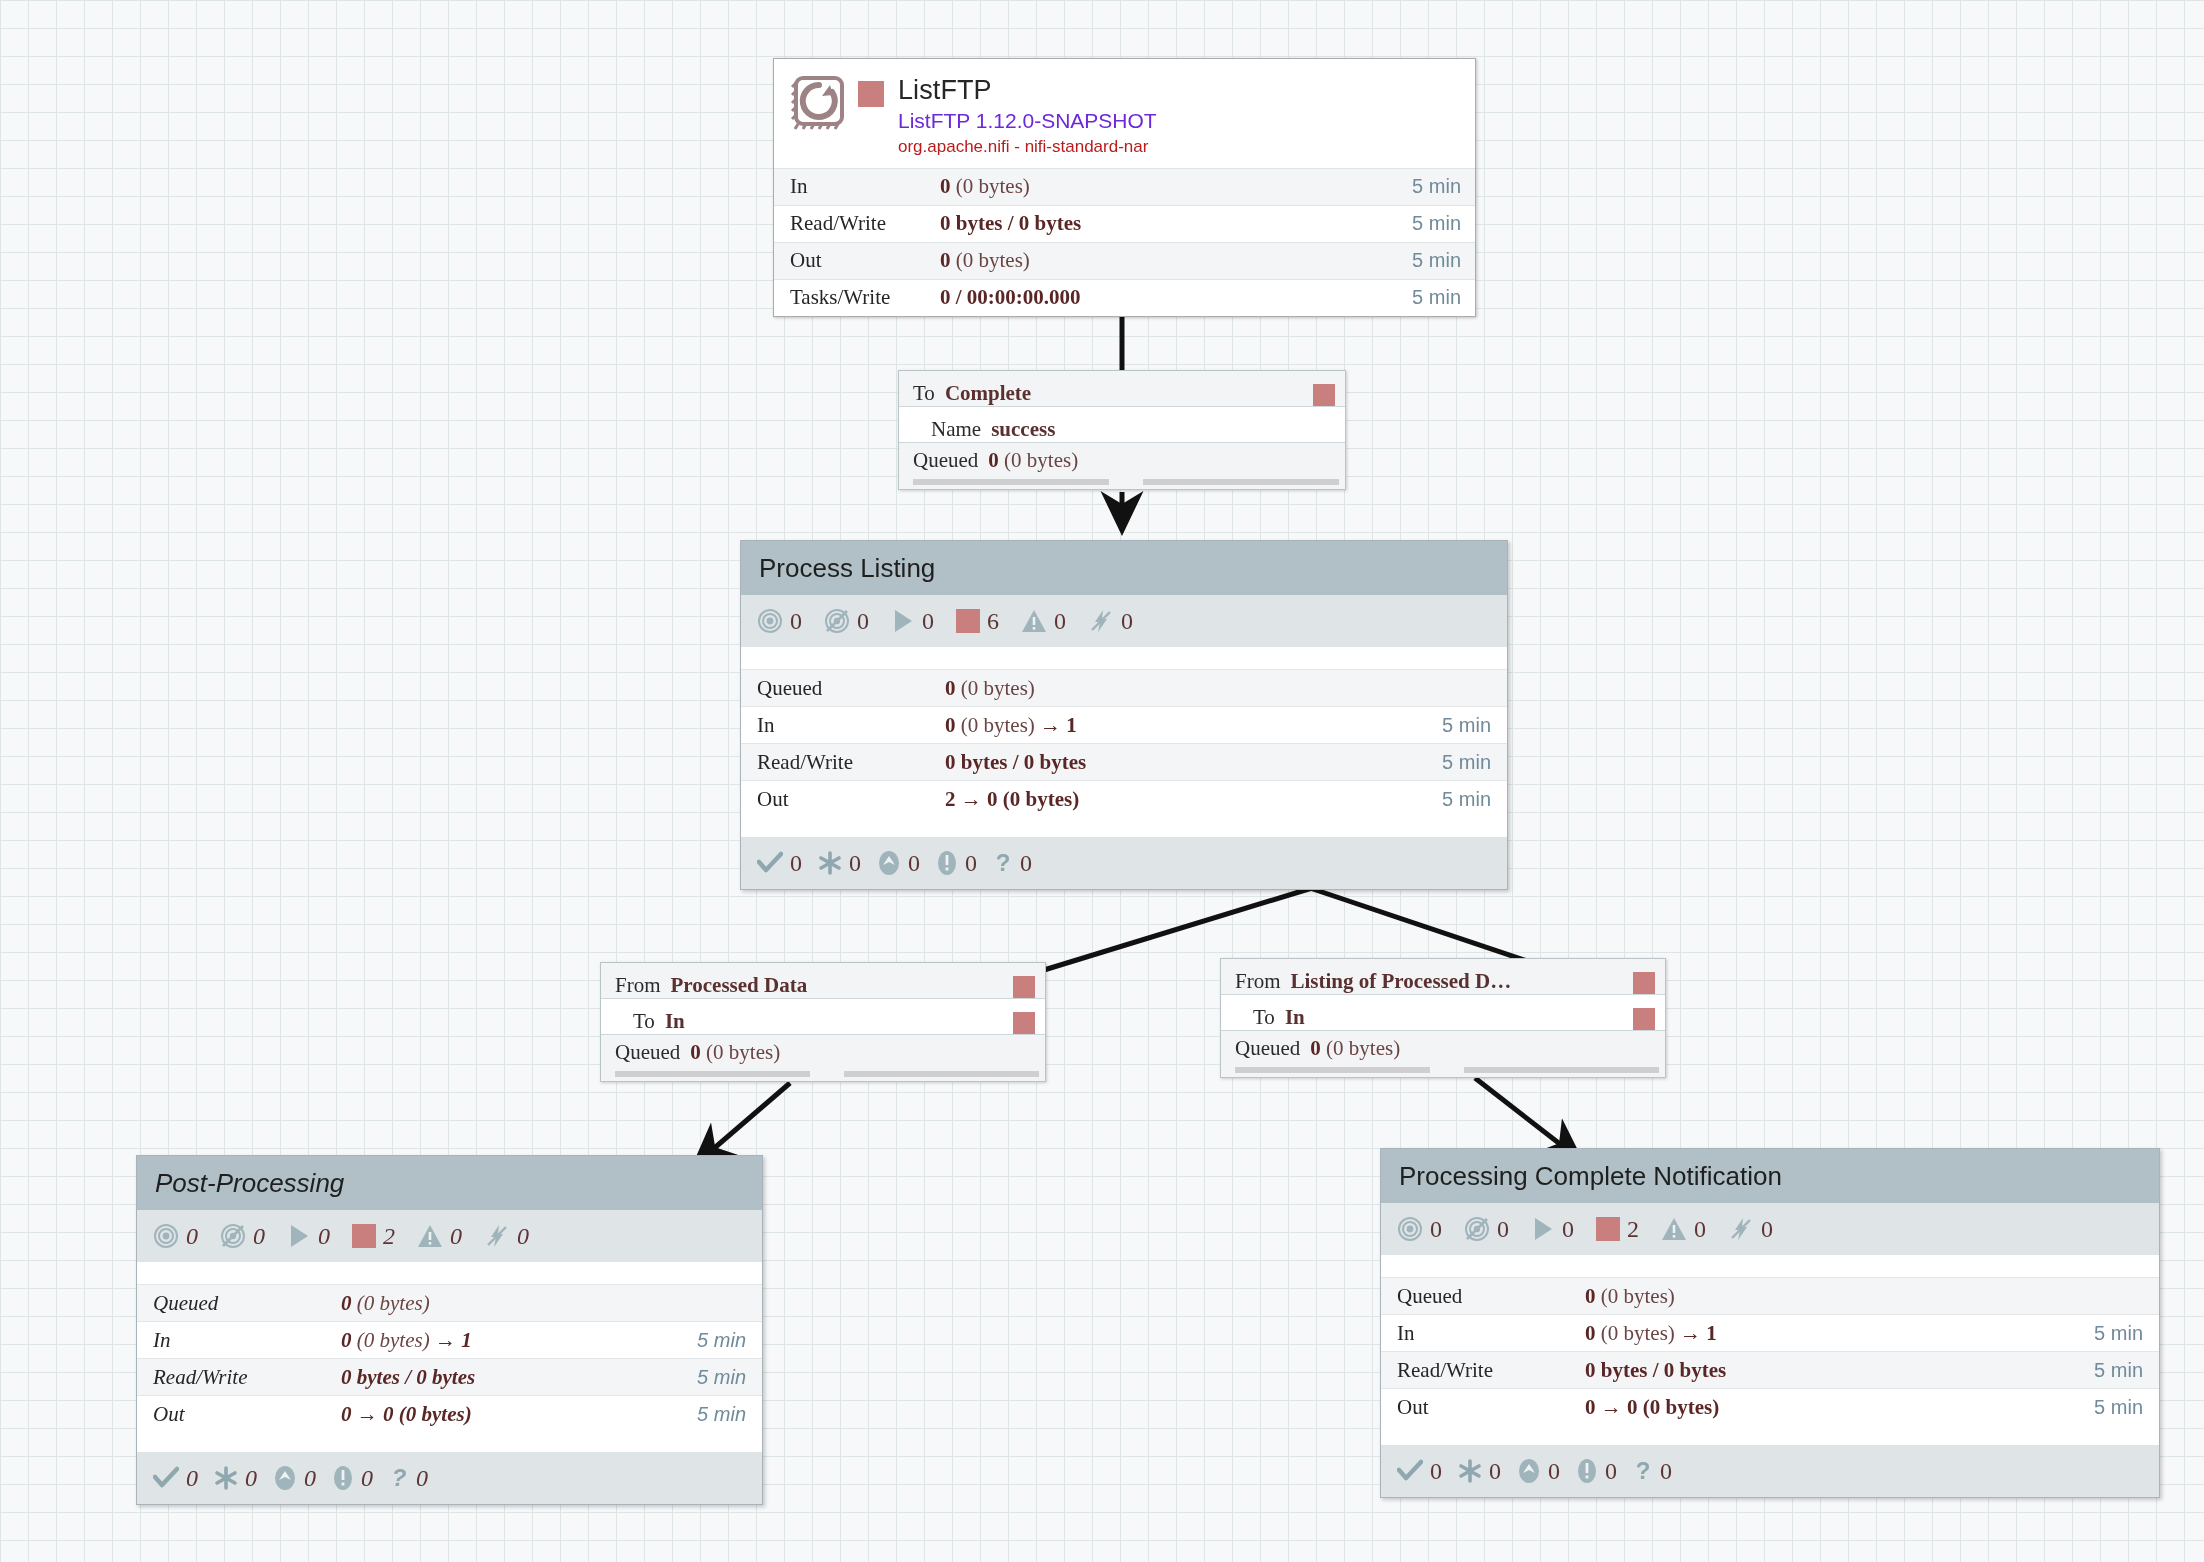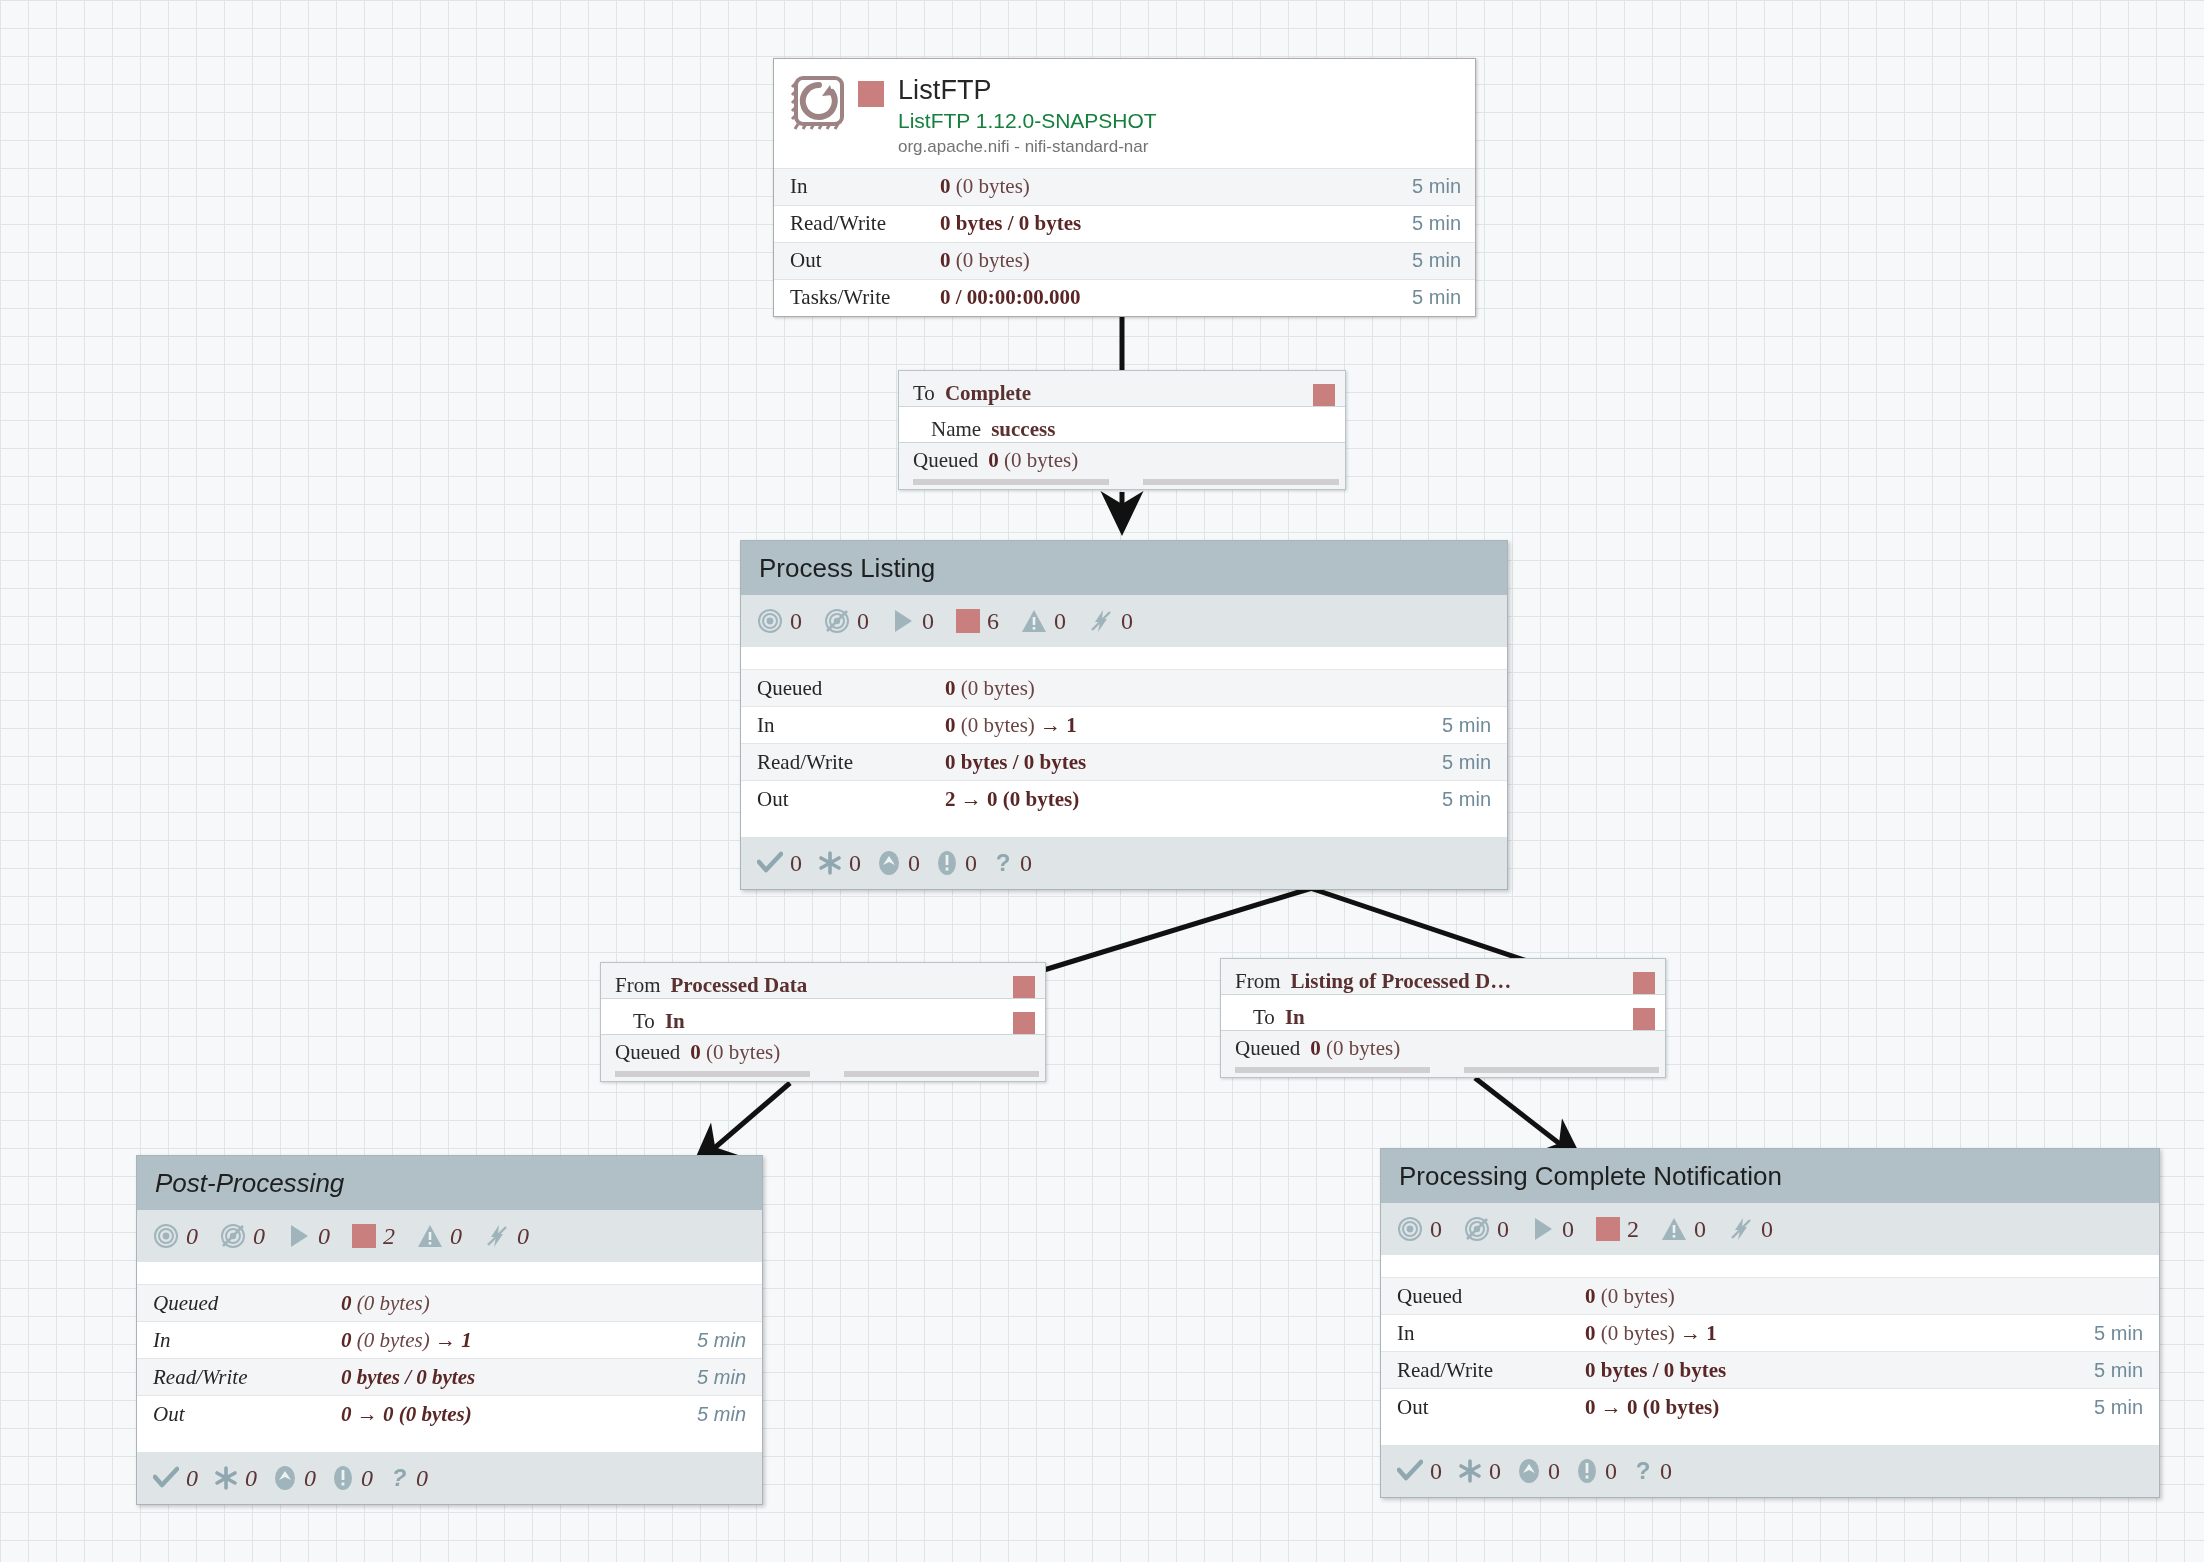--- a/index.html
+++ b/index.html
@@ -24,22 +24,22 @@
     background:#ffffff;
     border:1px solid #acacac;
     box-shadow:1px 1px 3px rgba(0,0,0,.22);
     box-sizing:border-box;
   }
   .proc-head{display:flex;align-items:flex-start;padding:14px 4px 10px 14px;}
   .proc-icon{width:62px;height:62px;flex:0 0 62px;margin-right:4px;}
   .proc-runstatus{width:26px;height:26px;background:#ca7f7f;margin:8px 14px 0 4px;flex:0 0 26px;}
   .proc-titles{flex:1;min-width:0;padding-top:2px;}
   .proc-name{font-size:27px;color:#262626;line-height:1.12;letter-spacing:.1px;}
-  .proc-type{font-size:21px;color:#15803d;line-height:1.25;margin-top:3px;}
-  .proc-bundle{font-size:17px;color:#737373;line-height:1.25;margin-top:2px;}
+  .proc-type{font-size:21px;color:#6d28d9;line-height:1.25;margin-top:3px;}
+  .proc-bundle{font-size:17px;color:#b91c1c;line-height:1.25;margin-top:2px;}
 
   .stat-row{
     display:flex;align-items:center;
     height:37px;
     font-size:20px;
     border-top:1px solid #dfe4e6;
     padding:0 14px 0 16px;
     box-sizing:border-box;
     color:#3b2b2b;
   }

